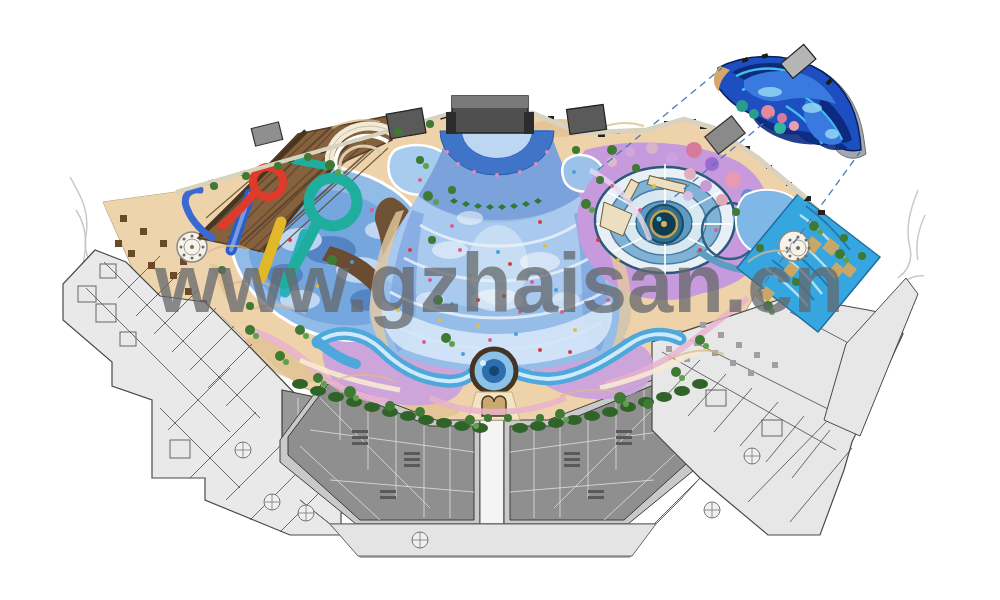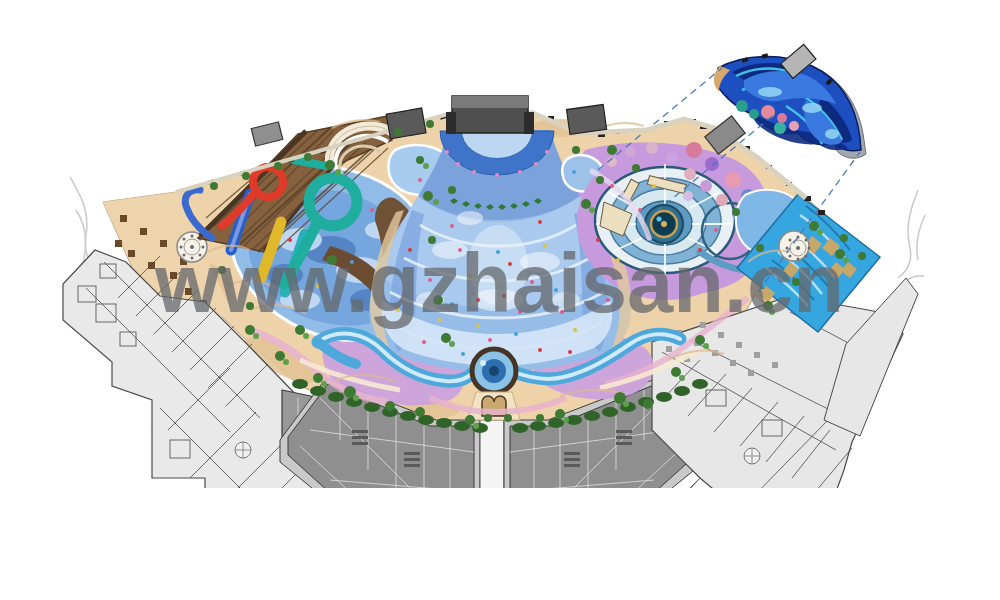--- a/index.html
+++ b/index.html
@@ -1,16 +1,16 @@
 <!DOCTYPE html>
 <html><head>
 <meta charset="utf-8">
 <style>
   html,body{margin:0;padding:0;background:#ffffff;}
-  .page{width:1000px;height:488px;position:relative;overflow:hidden;background:#ffffff;
+  .page{width:1000px;height:600px;position:relative;overflow:hidden;background:#ffffff;
         font-family:"Liberation Sans", sans-serif;}
 </style>
 </head>
 <body>
 <div class="page">
 <svg width="1000" height="600" viewBox="0 0 1000 600">
 
 <g fill="none" stroke="#c9c9c9" stroke-width="1.5">
   <path d="M70,177 C80,195 90,210 86,235 C83,255 90,262 97,268"></path>
   <path d="M76,210 C84,222 88,238 84,258 C82,272 88,280 95,285"></path>

